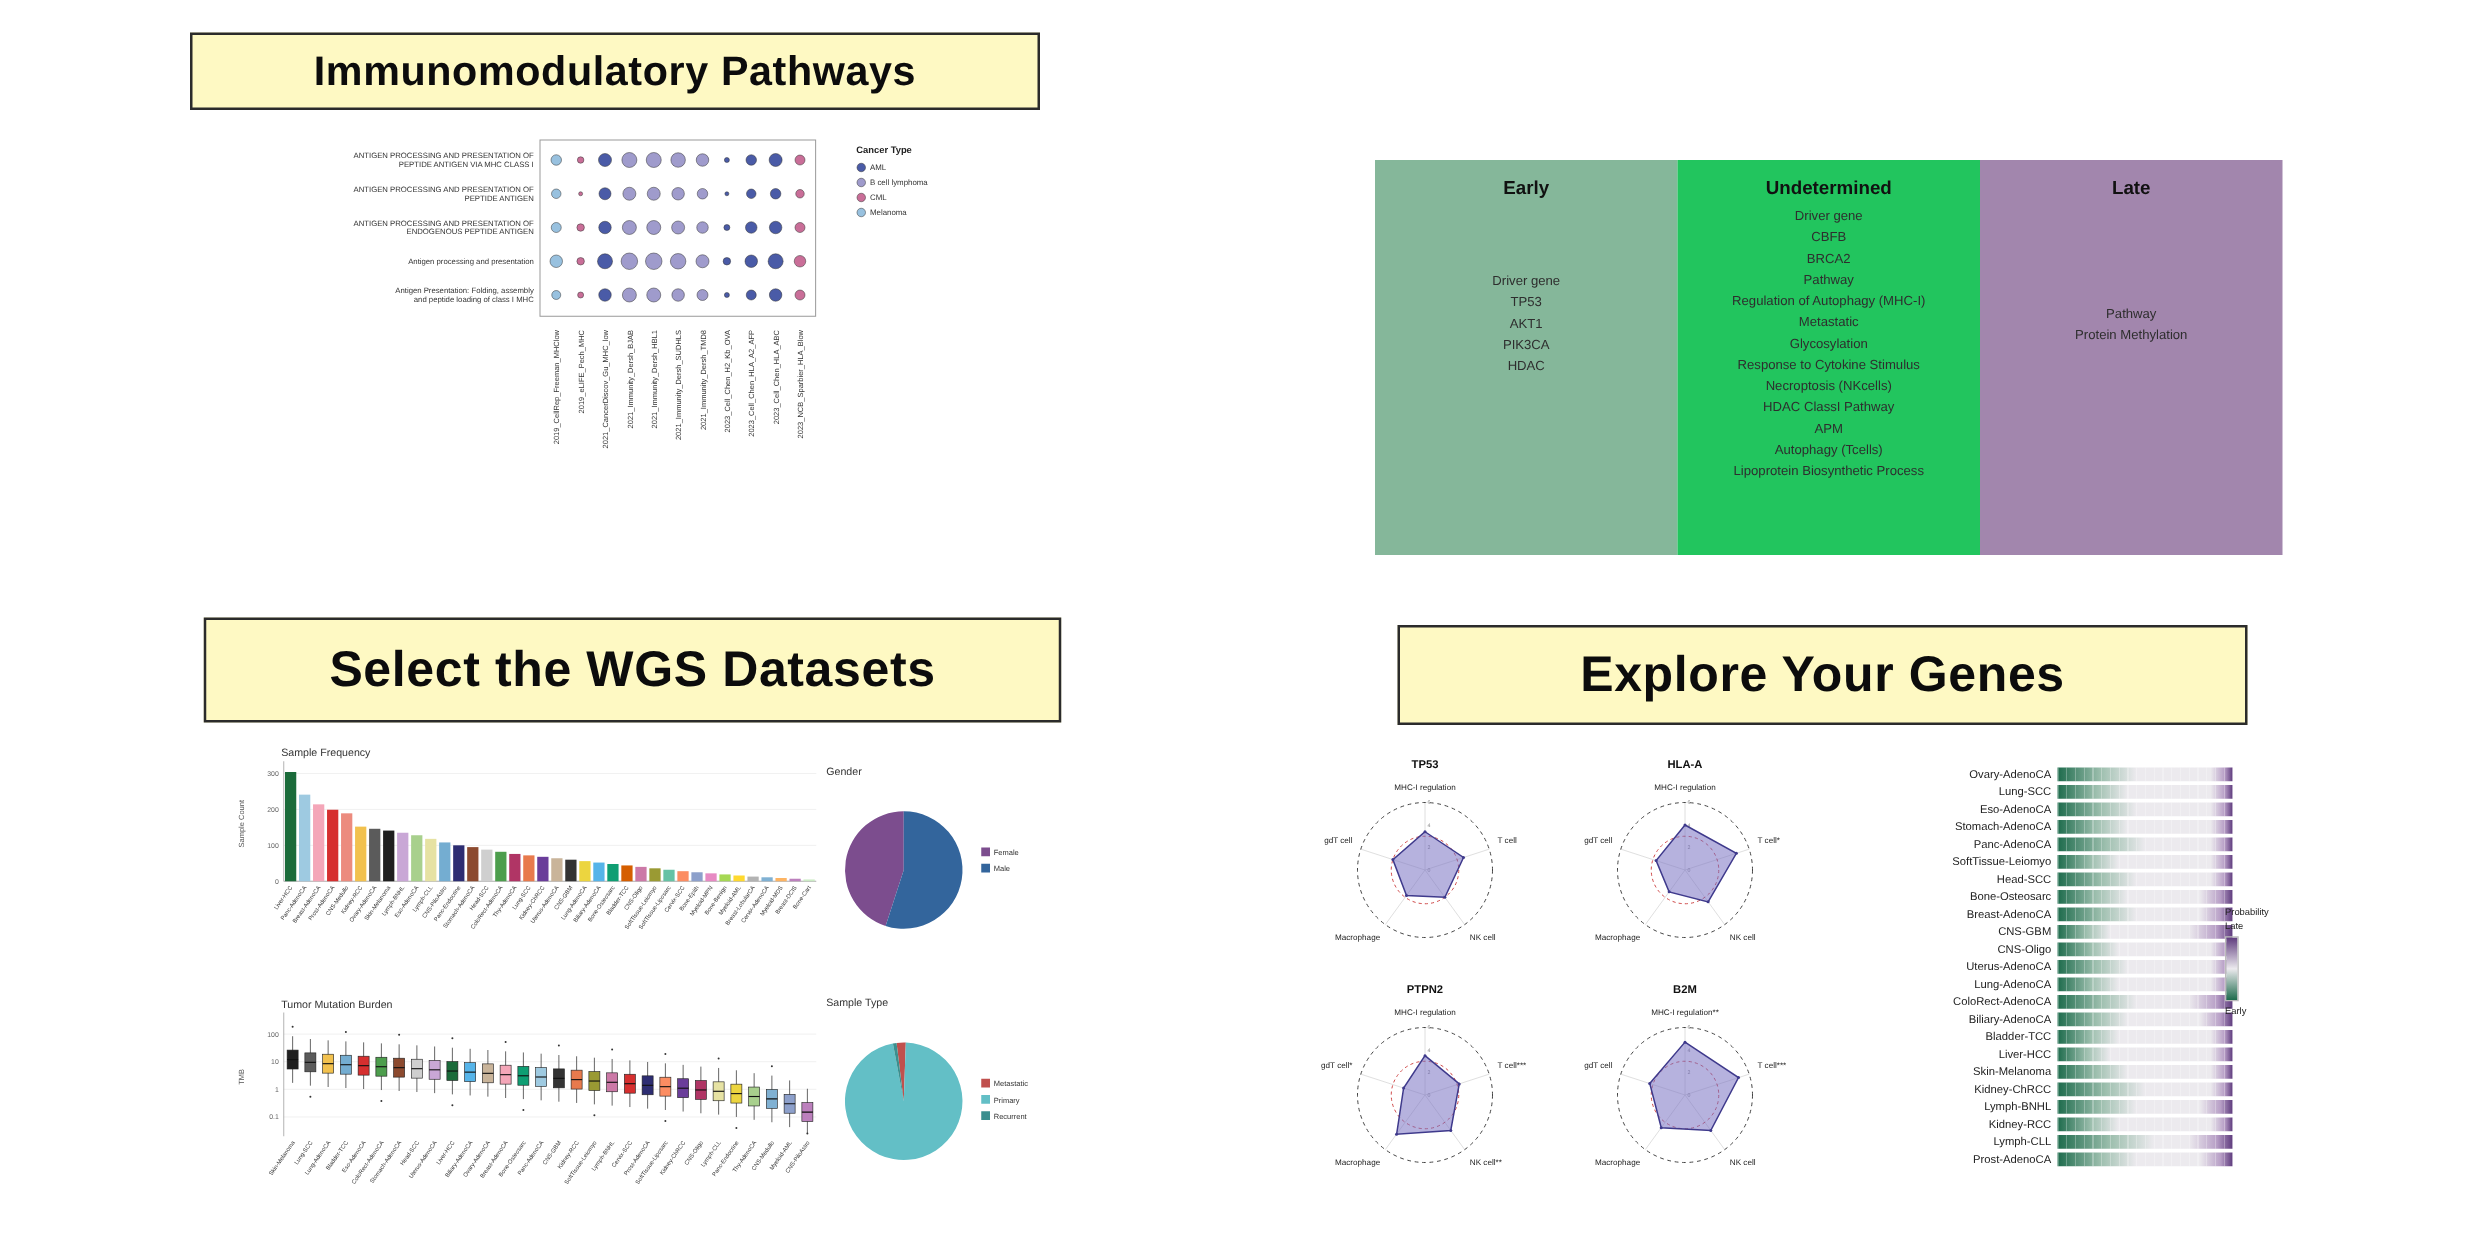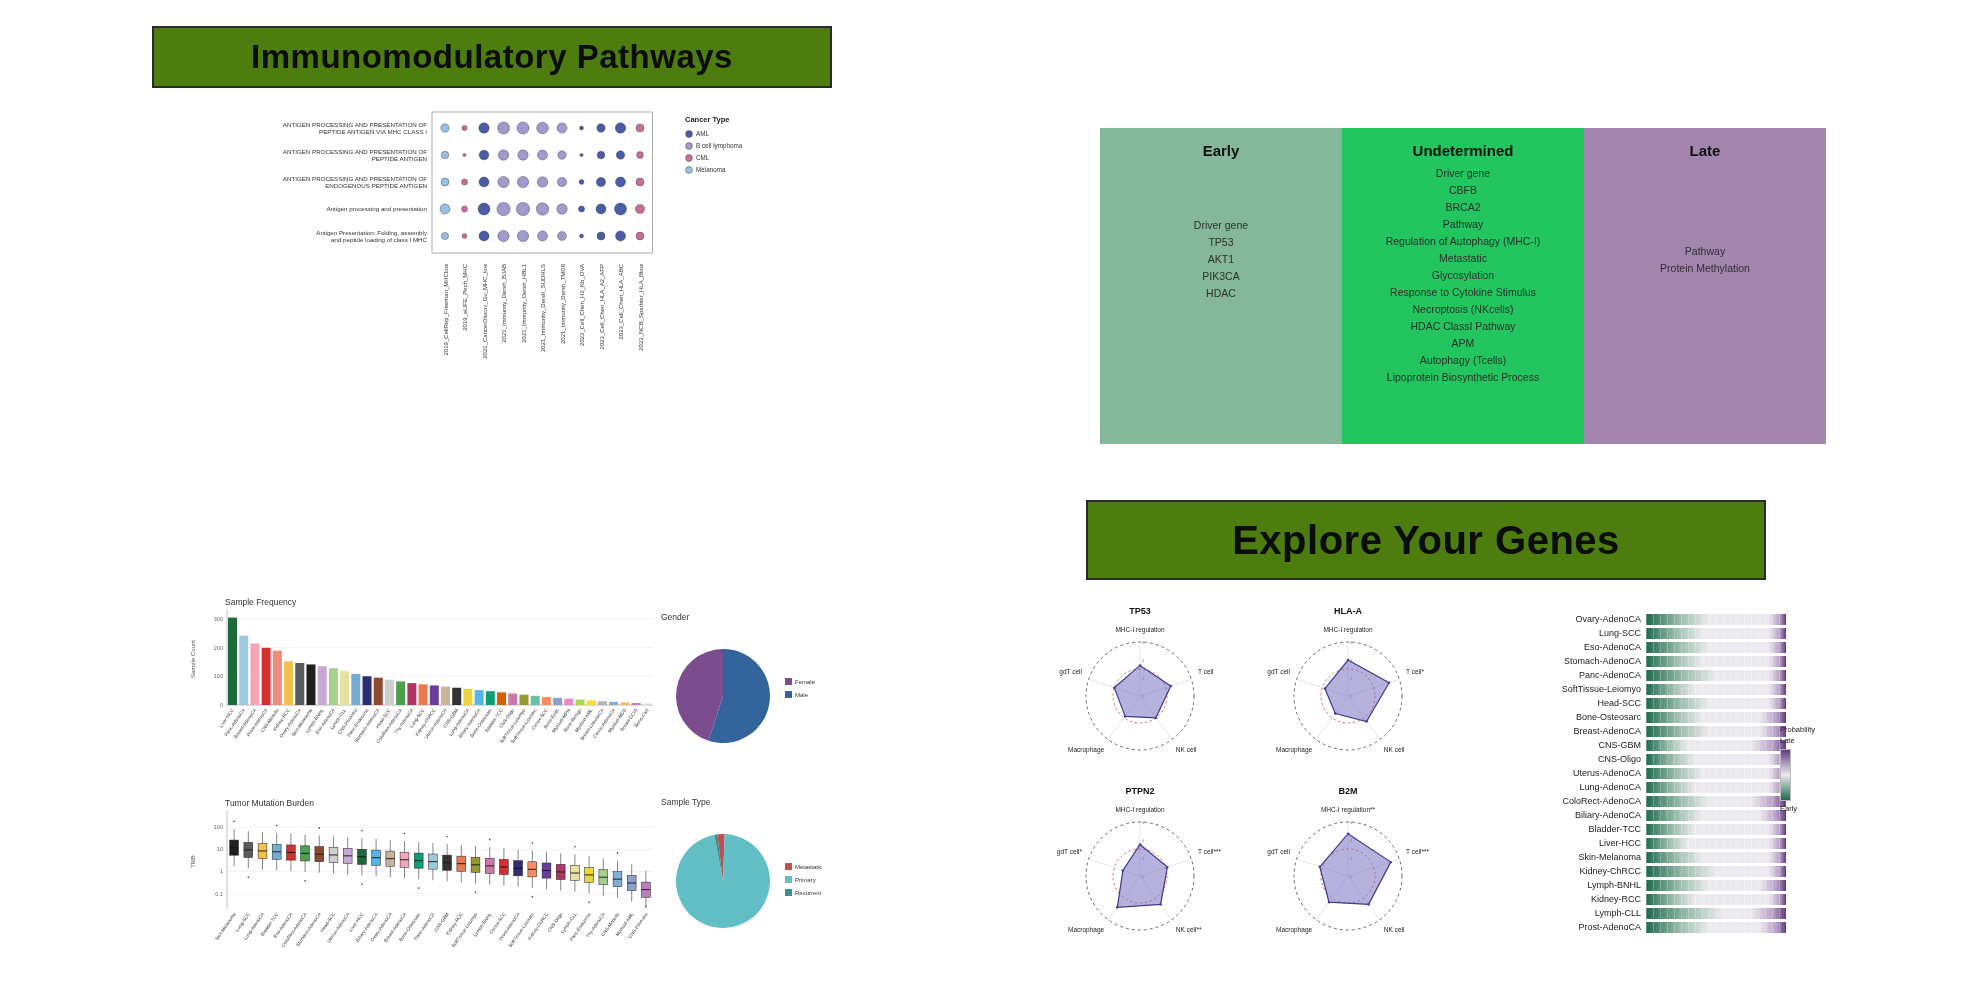--- a/index.html
+++ b/index.html
@@ -1,25 +1,25 @@
 <!DOCTYPE html>
 <html><head>
 <meta charset="utf-8">
 <style>
   *{box-sizing:border-box;margin:0;padding:0}
   html,body{background:#ffffff}
   body{font-family:"Liberation Sans",sans-serif;color:#111}
   .canvas{position:relative;width:1976px;height:1008px;background:#fff;overflow:hidden}
   .title-box{position:absolute;display:flex;align-items:center;justify-content:center;
-    background:#4d7c0f;border:2px solid #2b2b2b;font-weight:700;color:#0c0c0c;cursor:pointer;
+    background:#fef9c3;border:2px solid #2b2b2b;font-weight:700;color:#0c0c0c;cursor:pointer;
     letter-spacing:.5px}
   .tl-box{left:152px;top:26px;width:680px;height:62px;font-size:33px}
   .tr-box{left:1118px;top:26px;width:680px;height:62px;font-size:33px}
   .bl-box{left:163px;top:494px;width:686px;height:84px;font-size:40px}
-  .br-box{left:1086px;top:500px;width:680px;height:80px;font-size:40px}
+  .br-box{left:1118px;top:500px;width:680px;height:80px;font-size:40px}
   .chart{position:absolute}
   
   .evo-wrap{position:absolute;left:1100px;top:128px;width:726px;height:316px;display:flex}
   .evo-col{flex:1;height:100%}
   .evo-head{text-align:center;font-weight:700;font-size:15px;color:#111;padding-top:14px}
   .evo-body{font-size:10.5px;color:#2e2e2e;text-align:center;line-height:1.62}
   .evo-col-0 .evo-body{padding-top:58px}
   .evo-col-1 .evo-body{padding-top:6px}
   .evo-col-2 .evo-body{padding-top:84px}
   
@@ -155,20 +155,21 @@
       </div>
       <div class="evo-col evo-col-2" style="background: rgb(162, 134, 173);">
         <div class="evo-head">Late</div>
         <div class="evo-body">
           <div>Pathway</div>
           <div>Protein Methylation</div>
         </div>
       </div>
     </div>
 
+  <div class="title-box bl-box">Select the WGS Datasets</div>
   <svg id="freqbar" class="chart" style="left:185px;top:595px" width="490" height="180">
       <text x="40" y="10" font-size="8.5" text-anchor="start" fill="#333" font-family="&quot;Liberation Sans&quot;,sans-serif">Sample Frequency</text>
       <text x="10" y="64" font-size="6" text-anchor="middle" fill="#555" font-family="&quot;Liberation Sans&quot;,sans-serif" transform="rotate(-90 10 64)">Sample Count</text>
       <line x1="42" y1="110" x2="468" y2="110" stroke="#eee" stroke-width="0.7"></line>
       <text x="38" y="112" font-size="5.5" text-anchor="end" fill="#666" font-family="&quot;Liberation Sans&quot;,sans-serif">0</text>
       <line x1="42" y1="81.25" x2="468" y2="81.25" stroke="#eee" stroke-width="0.7"></line>
       <text x="38" y="83.25" font-size="5.5" text-anchor="end" fill="#666" font-family="&quot;Liberation Sans&quot;,sans-serif">100</text>
       <line x1="42" y1="52.5" x2="468" y2="52.5" stroke="#eee" stroke-width="0.7"></line>
       <text x="38" y="54.5" font-size="5.5" text-anchor="end" fill="#666" font-family="&quot;Liberation Sans&quot;,sans-serif">200</text>
       <line x1="42" y1="23.75" x2="468" y2="23.75" stroke="#eee" stroke-width="0.7"></line>

